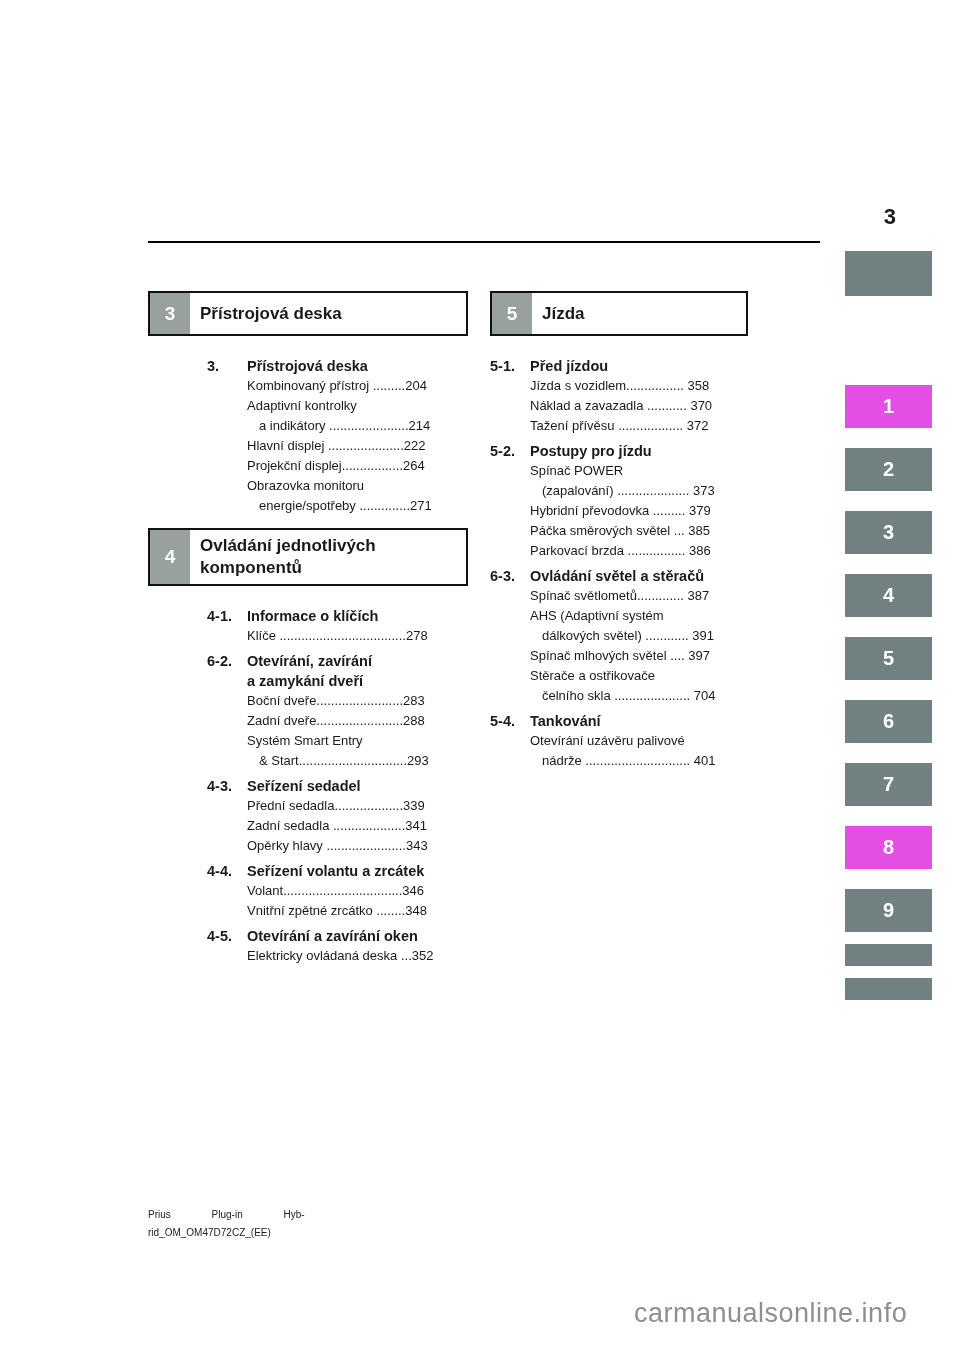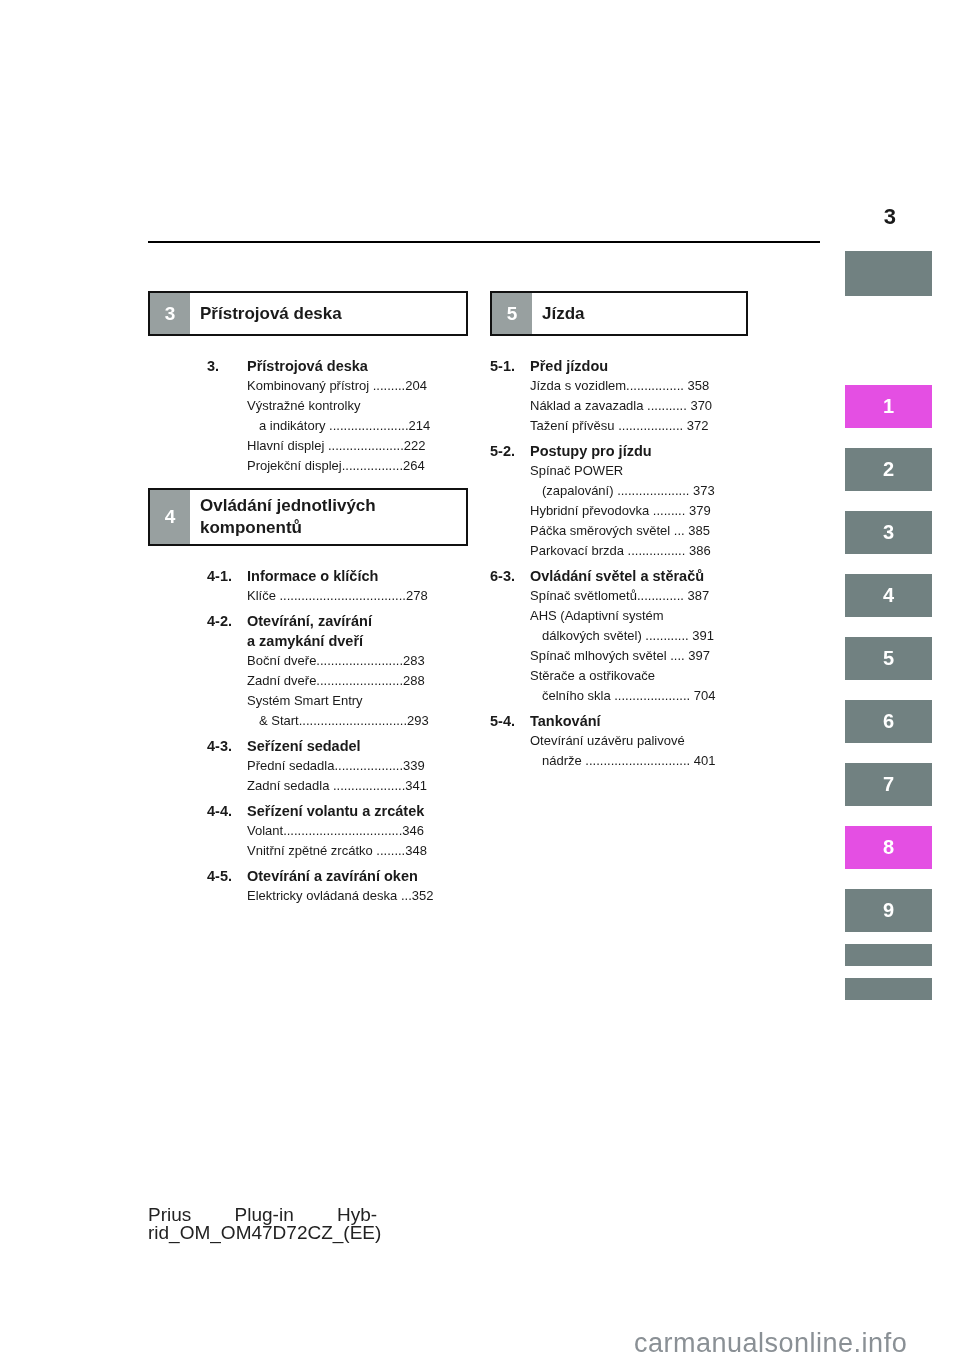--- a/index.html
+++ b/index.html
@@ -27,23 +27,23 @@
   .col-left .toc-head{padding-left:59px;}
   .head-num{width:40px;flex:none;}
   .head-text{flex:1;}
   .toc-item{font-size:13px;line-height:20px;}
   .col-left .toc-item{padding-left:99px;}
   .col-right .toc-item{padding-left:40px;}
   .toc-item .cont{padding-left:12px;}
   .side-tab{position:absolute;left:845px;width:87px;color:#fff;font-weight:bold;font-size:20px;display:flex;align-items:center;justify-content:center;}
   .side-tab.gray{background:var(--tab-gray);}
   .side-tab.magenta{background:var(--tab-magenta);}
-  .footer{position:absolute;left:148px;top:1206px;font-size:19px;line-height:18px;color:#222;}
+  .footer{position:absolute;left:148px;top:1206px;font-size:10px;line-height:18px;color:#222;}
   .footer .justified{word-spacing:38px;}
-  .watermark{position:absolute;left:634px;top:1328px;font-size:27px;color:#8a9095;letter-spacing:0.5px;}
+  .watermark{position:absolute;left:634px;top:1298px;font-size:27px;color:#8a9095;letter-spacing:0.5px;}
 </style>
 </head>
 <body>
 
 <div class="page">
 
   <div class="page-number">3</div>
   <div class="top-rule"></div>
   <div class="corner-box"></div>
 
@@ -57,47 +57,51 @@
       <div class="toc-head">
         <span class="head-num">3.</span>
         <span class="head-text">
           <div>Přístrojová deska</div>
         </span>
       </div>
       <div class="toc-item">
         <div>Kombinovaný přístroj .........204</div>
       </div>
       <div class="toc-item">
-        <div>Výstražné kontrolky</div>
+        <div>Adaptivní kontrolky</div>
         <div class="cont">a indikátory ......................214</div>
       </div>
       <div class="toc-item">
         <div>Hlavní displej .....................222</div>
       </div>
       <div class="toc-item">
         <div>Projekční displej.................264</div>
+      </div>
+      <div class="toc-item">
+        <div>Obrazovka monitoru</div>
+        <div class="cont">energie/spotřeby ..............271</div>
       </div>
       <div class="chapter-box">
         <div class="chapter-num">4</div>
         <div class="chapter-title">
           <div>Ovládání jednotlivých</div>
           <div>komponentů</div>
         </div>
       </div>
       <div class="toc-head">
         <span class="head-num">4-1.</span>
         <span class="head-text">
           <div>Informace o klíčích</div>
         </span>
       </div>
       <div class="toc-item">
         <div>Klíče ...................................278</div>
       </div>
       <div class="toc-head">
-        <span class="head-num">4-2.</span>
+        <span class="head-num">6-2.</span>
         <span class="head-text">
           <div>Otevírání, zavírání</div>
           <div>a zamykání dveří</div>
         </span>
       </div>
       <div class="toc-item">
         <div>Boční dveře........................283</div>
       </div>
       <div class="toc-item">
         <div>Zadní dveře........................288</div>
@@ -110,20 +114,23 @@
         <span class="head-num">4-3.</span>
         <span class="head-text">
           <div>Seřízení sedadel</div>
         </span>
       </div>
       <div class="toc-item">
         <div>Přední sedadla...................339</div>
       </div>
       <div class="toc-item">
         <div>Zadní sedadla ....................341</div>
+      </div>
+      <div class="toc-item">
+        <div>Opěrky hlavy ......................343</div>
       </div>
       <div class="toc-head">
         <span class="head-num">4-4.</span>
         <span class="head-text">
           <div>Seřízení volantu a zrcátek</div>
         </span>
       </div>
       <div class="toc-item">
         <div>Volant.................................346</div>
       </div>

